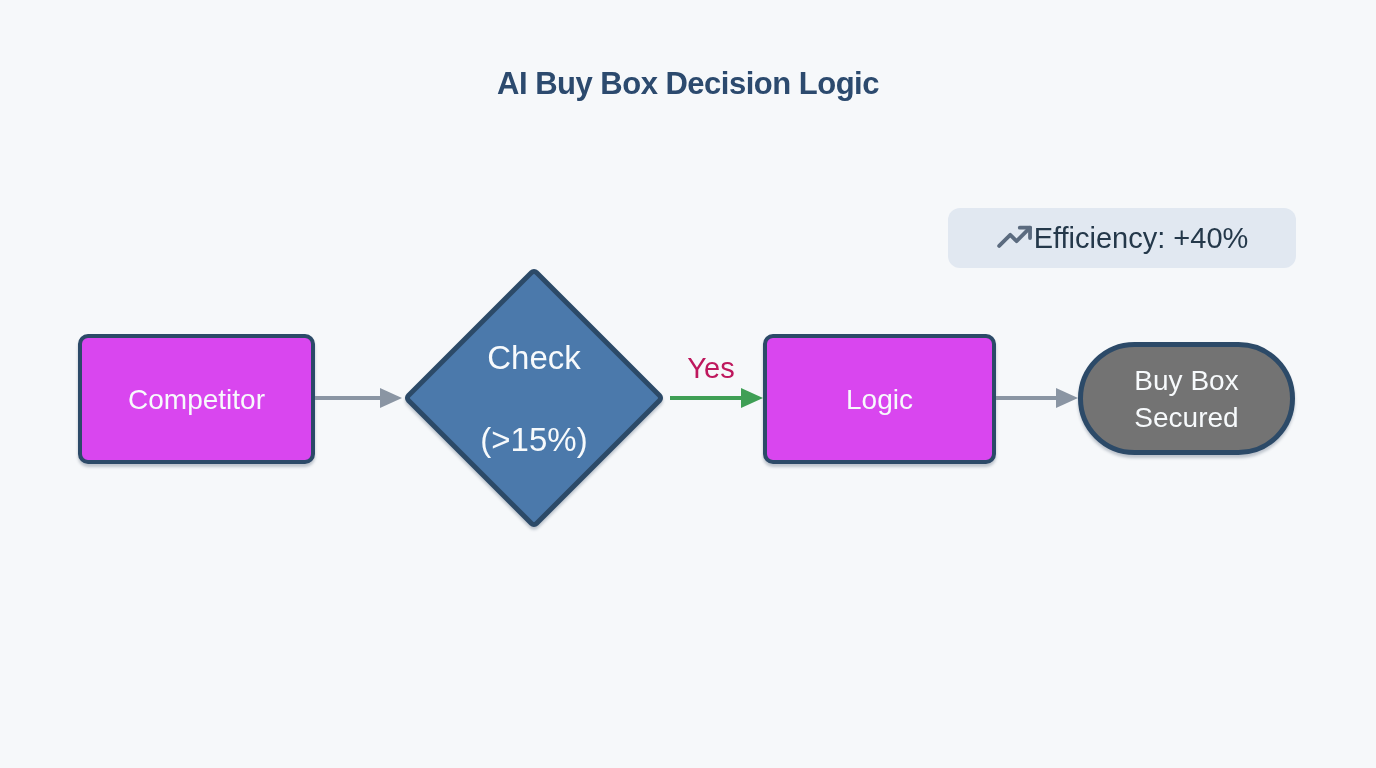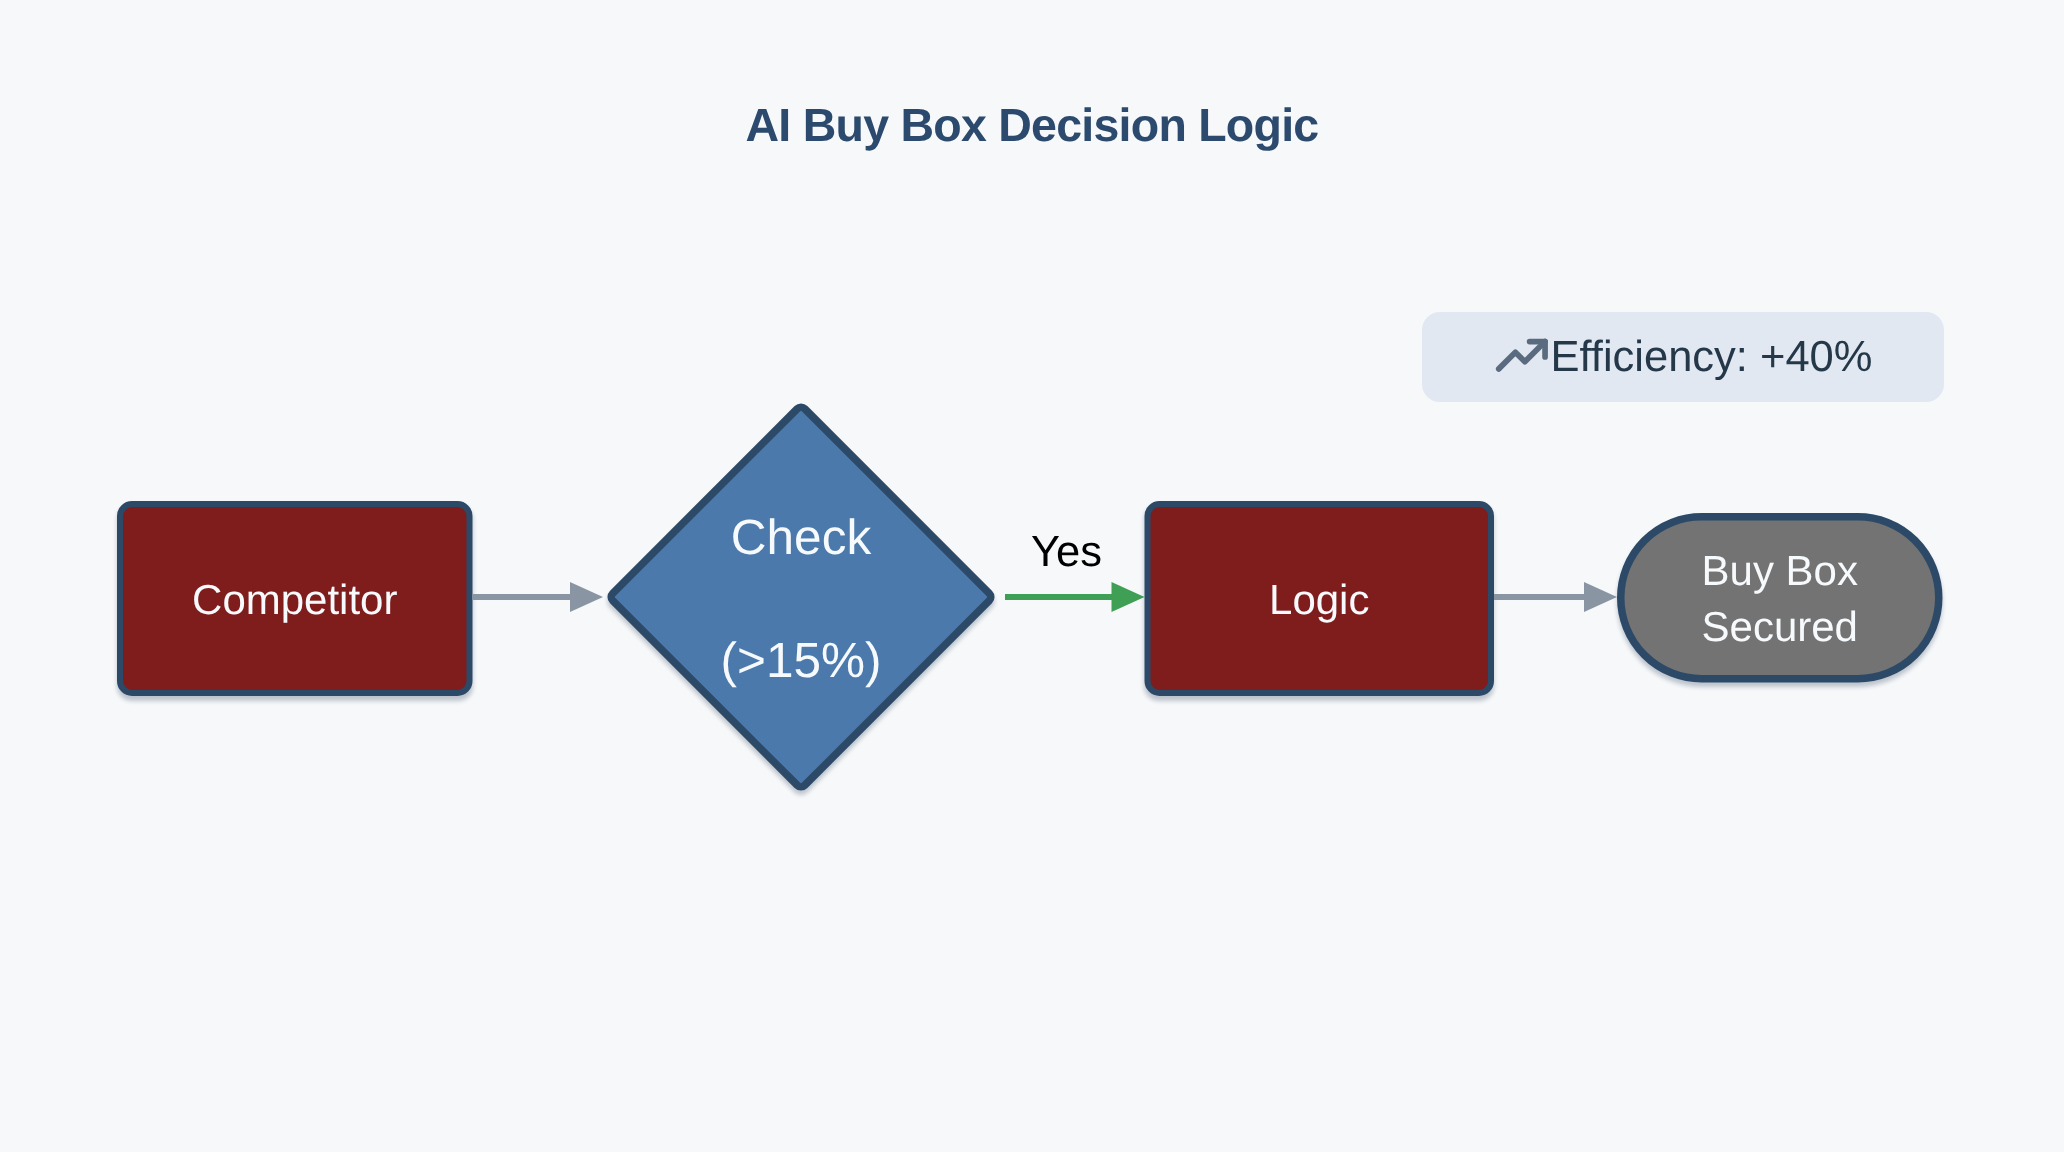--- a/index.html
+++ b/index.html
@@ -53,21 +53,21 @@
     box-sizing: border-box;
     display: flex;
     flex-direction: column;
     align-items: center;
     justify-content: center;
     text-align: center;
     color: #f7fafc;
     font-size: 28px;
     line-height: 37px;
     font-weight: 500;
-    background: #7f1d1d;
+    background: #d946ef;
     border: 4px solid #2c4a68;
     border-radius: 10px;
     box-shadow: 0 3px 3px rgba(25,45,70,0.25);
   }
   .node-start  { left: 78px;  top: 334px; width: 237px; height: 130px; }
   .node-action { left: 763px; top: 334px; width: 233px; height: 130px; }
   .node-end {
     left: 1078px; top: 342px; width: 217px; height: 113px;
     background: #737373;
     border-radius: 60px;
@@ -120,21 +120,21 @@
 
   .edge2 .edge-line { left: 670px; top: 396px; width: 73px; background: #3f9f55; }
   .edge2 .edge-head { left: 741px; top: 388px; border-left-color: #3f9f55; }
   .edge2 .edge-label {
     position: absolute;
     left: 666px; top: 352px;
     width: 90px;
     text-align: center;
     font-size: 29px;
     font-weight: 500;
-    color: #000000;
+    color: #be185d;
   }
 
   .edge3 .edge-line { left: 996px; top: 396px; width: 62px; }
   .edge3 .edge-head { left: 1056px; top: 388px; }
 </style>
 </head>
 <body>
 
 <div class="stage">
 

